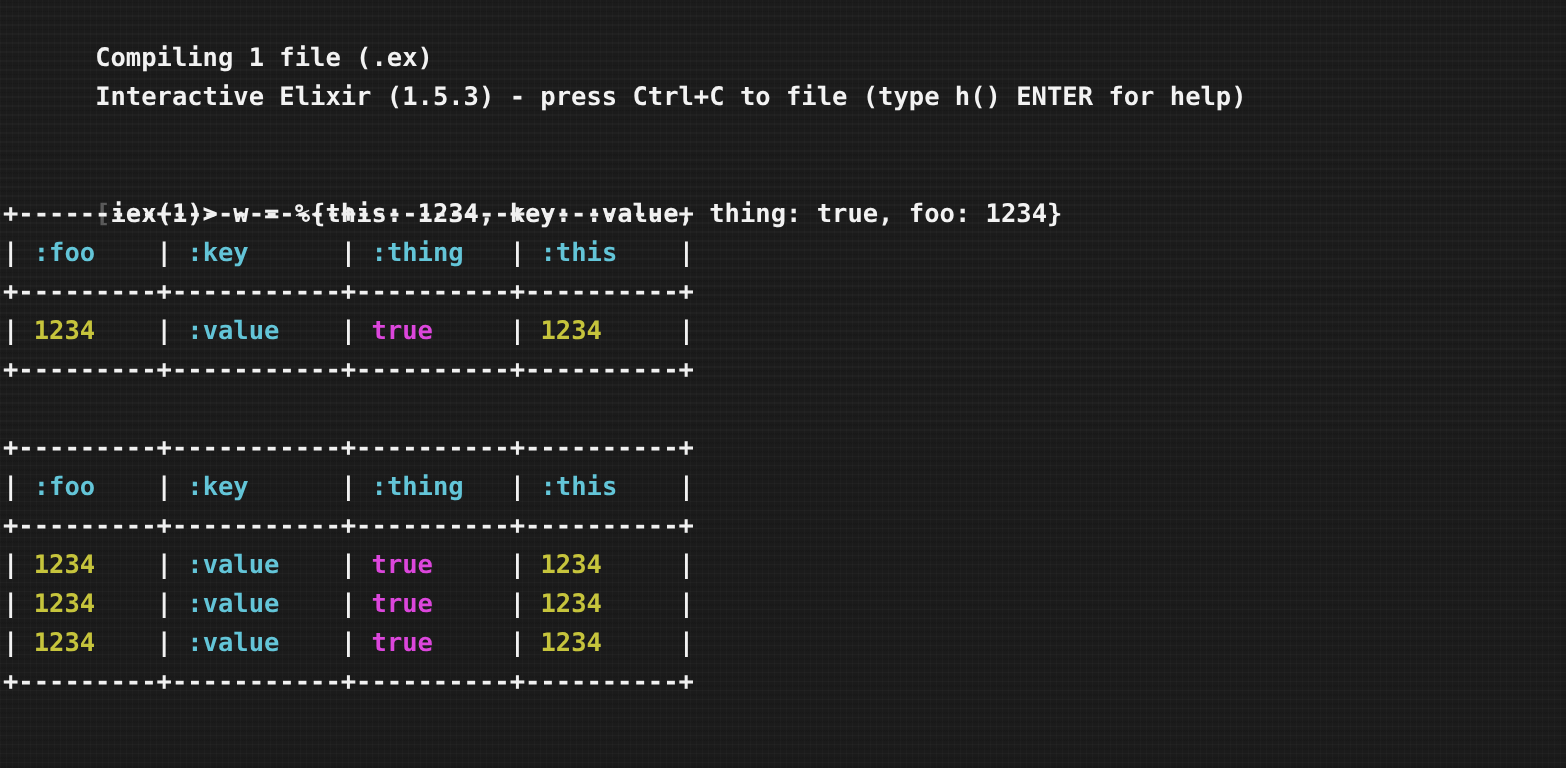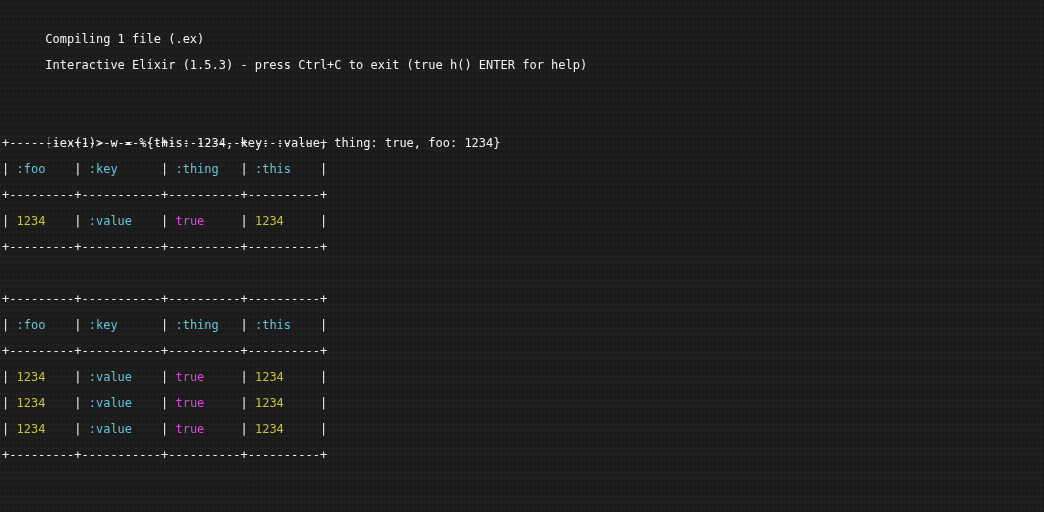--- a/index.html
+++ b/index.html
@@ -41,22 +41,22 @@
     left: 2px;
     top: 0px;
     width: 1042px;
   }
 
   .row {
     height: 26px;
     line-height: 26px;
     white-space: pre;
     font-family: "DejaVu Sans Mono", "Liberation Mono", monospace;
-    font-size: 12px;
-    font-weight: normal;
+    font-size: 17px;
+    font-weight: bold;
   }
   .row.blank { color: transparent; }
   .fg-dim     { color: #5a5a5a; }
   .fg-cyan    { color: #63c5d8; }
   .fg-yellow  { color: #c6c43c; }
   .fg-magenta { color: #dc46dc; }
   .fg-white   { color: #f2f2f2; }
 
   
   .tbl { color: #f0f0f0; }
@@ -67,21 +67,21 @@
 <body>
 
 <div id="terminal">
   <div id="screen">
 
     <div class="row">
       <span class="fg-white">Compiling 1 file (.ex)</span>
     </div>
 
     <div class="row">
-      <span class="fg-white">Interactive Elixir (1.5.3) - press Ctrl+C to exit (true h() ENTER for help)</span>
+      <span class="fg-white">Interactive Elixir (1.5.3) - press Ctrl+C to file (type h() ENTER for help)</span>
     </div>
 
     <div class="row blank">&nbsp;</div>
     <div class="row blank">&nbsp;</div>
 
     <div class="row">
       <span class="fg-dim">[</span><span class="fg-white">iex(1)&gt; w = %{this: 1234, key: :value, thing: true, foo: 1234}</span>
     </div>
 
     <div class="row tbl">+---------+-----------+----------+----------+</div>

